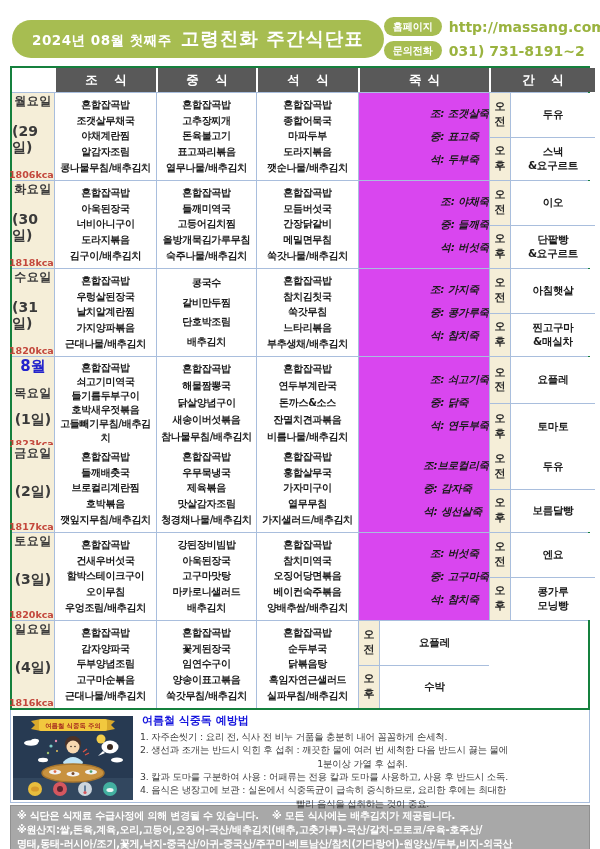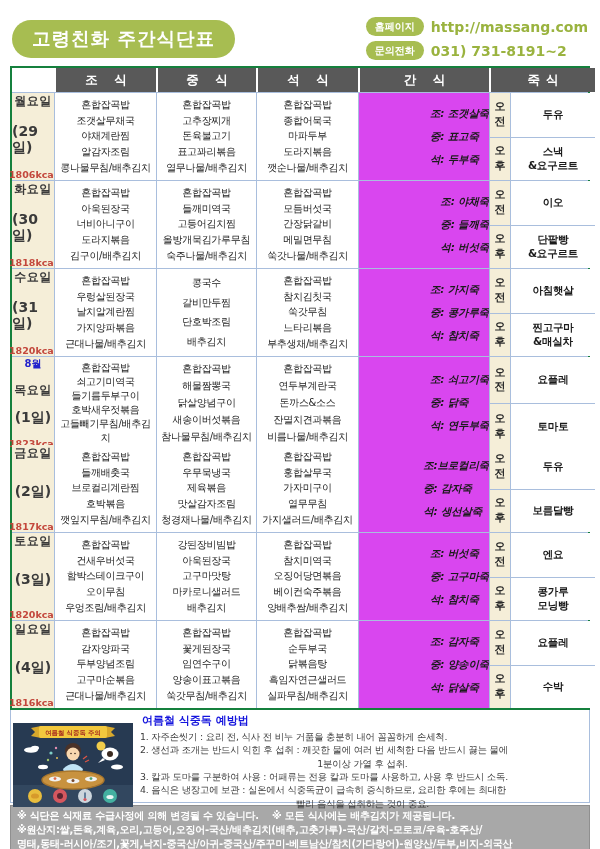--- a/index.html
+++ b/index.html
@@ -20,74 +20,75 @@
   
   .menu-table{margin:0 10px;border:2px solid #15803d;}
   .trow{display:grid;grid-template-columns:42px 102px 100px 102px 131px 106px;}
   .thead .th{background:#595959;color:#fff;font-weight:bold;font-size:12.5px;text-align:center;
     padding:4px 0 3px 0;letter-spacing:6px;text-indent:6px;border-left:2px solid #fff;}
   .thead .th-blank{background:#fff;border-left:none;}
   .day-row{height:87px;border-top:1px solid #a9bedd;}
   .cell{border-left:1px solid #a9bedd;min-width:0;}
   .cell:first-child{border-left:none;}
   .day-cell{background:#f5eed8;display:flex;flex-direction:column;justify-content:space-between;align-items:center;gap:2.5px;font-weight:bold;}
-  .day-month{color:#2323cc;font-size:10px;}
+  .day-month{color:#2323cc;font-size:15px;}
   .day-name{font-size:12px;color:#3a3a3a;letter-spacing:.5px;}
   .day-date{font-size:14px;color:#3a3a3a;}
   .day-kcal{font-size:9.5px;color:#c3473c;}
   .food-cell{display:flex;flex-direction:column;justify-content:space-around;align-items:center;
-    padding:4px 1px;font-size:10px;font-weight:normal;color:#1b1b1b;text-align:center;background:#fff;letter-spacing:-.3px;}
+    padding:4px 1px;font-size:10px;font-weight:bold;color:#1b1b1b;text-align:center;background:#fff;letter-spacing:-.3px;}
   .porridge-cell{display:flex;align-items:center;justify-content:flex-end;background:#d946ef;font-style:italic;}
   .porridge-inner{display:flex;flex-direction:column;gap:9px;font-size:10.5px;font-weight:bold;color:#1b1b1b;text-align:left;letter-spacing:-.2px;}
   .snack-cell{display:grid;grid-template-rows:1fr 1fr;background:#fff;}
   .snack-sub{display:grid;grid-template-columns:21px 1fr;min-height:0;}
   .snack-sub + .snack-sub{border-top:1px solid #a9bedd;}
   .ampm{background:#f5eed8;font-size:11px;font-weight:bold;color:#2b2b2b;display:flex;align-items:center;justify-content:center;
     text-align:center;white-space:pre-line;line-height:1.3;border-right:1px solid #a9bedd;}
   .snack-content{display:flex;flex-direction:column;align-items:center;justify-content:center;
     font-size:10.5px;font-weight:bold;color:#1b1b1b;letter-spacing:-.2px;}
   
   .bottom-section{margin:0 10px;height:88px;border:1px solid #a9bedd;border-top:none;display:flex;gap:5px;padding:2px;box-sizing:content-box;}
-  .illus-wrap{width:120px;height:84px;flex:none;margin-top:11px;}
+  .illus-wrap{width:120px;height:84px;flex:none;margin-top:4px;}
   .tips{flex:1;padding:0 2px;}
   .tips-title{color:#1515dd;font-weight:bold;font-size:11px;margin:1px 0 2px 2px;}
   .tip-line{font-size:9.4px;color:#3c3c3c;line-height:1.42;white-space:nowrap;letter-spacing:-.2px;}
   .tip-line.center{text-align:center;}
   
   .footer{margin:2px 10px 0 10px;background:#a8a8a8;border:1px solid #8f8f8f;color:#fff;
     font-size:10px;font-weight:bold;padding:3px 6px 4px 6px;line-height:1.42;letter-spacing:-.2px;}
   .footer div{white-space:nowrap;}
 </style>
 </head>
 <body>
 
 <div class="top-header">
   <div class="title-pill">
+    <span class="title-prefix">2024년 08월 첫째주</span>
     <span class="title-main">고령친화 주간식단표</span>
   </div>
   <div class="contact-col">
     <div class="contact-row">
       <span class="contact-badge">홈페이지</span>
       <span class="contact-value">http://massang.com</span>
     </div>
     <div class="contact-row">
       <span class="contact-badge">문의전화</span>
       <span class="contact-value">031) 731-8191~2</span>
     </div>
   </div>
 </div>
 
 <div class="menu-table">
   <div class="trow thead">
     <div class="th th-blank"></div>
     <div class="th">조 식</div>
     <div class="th">중 식</div>
     <div class="th">석 식</div>
+    <div class="th">죽식</div>
     <div class="th">간 식</div>
-    <div class="th">죽식</div>
   </div>
   <div id="menu-body">
       <div class="trow day-row">
         <div class="cell day-cell">
           <div class="day-name">월요일</div>
           <div class="day-date">(29일)</div>
           <div class="day-kcal">1806kcal</div>
         </div>
         <div class="cell food-cell">
           <div class="food-item">혼합잡곡밥</div>
@@ -412,27 +413,20 @@
           <div class="food-item">임연수구이</div>
           <div class="food-item">양송이표고볶음</div>
           <div class="food-item">쑥갓무침/배추김치</div>
         </div>
         <div class="cell food-cell">
           <div class="food-item">혼합잡곡밥</div>
           <div class="food-item">순두부국</div>
           <div class="food-item">닭볶음탕</div>
           <div class="food-item">흑임자연근샐러드</div>
           <div class="food-item">실파무침/배추김치</div>
-        </div>
-        <div class="cell porridge-cell">
-          <div class="porridge-inner">
-            <div class="porridge-item">조: 감자죽</div>
-            <div class="porridge-item">중: 양송이죽</div>
-            <div class="porridge-item">석: 닭살죽</div>
-          </div>
         </div>
         <div class="cell snack-cell">
           <div class="snack-sub">
             <div class="ampm">오
 전</div>
             <div class="snack-content">
               <div class="snack-line">요플레</div>
             </div>
           </div>
           <div class="snack-sub">

